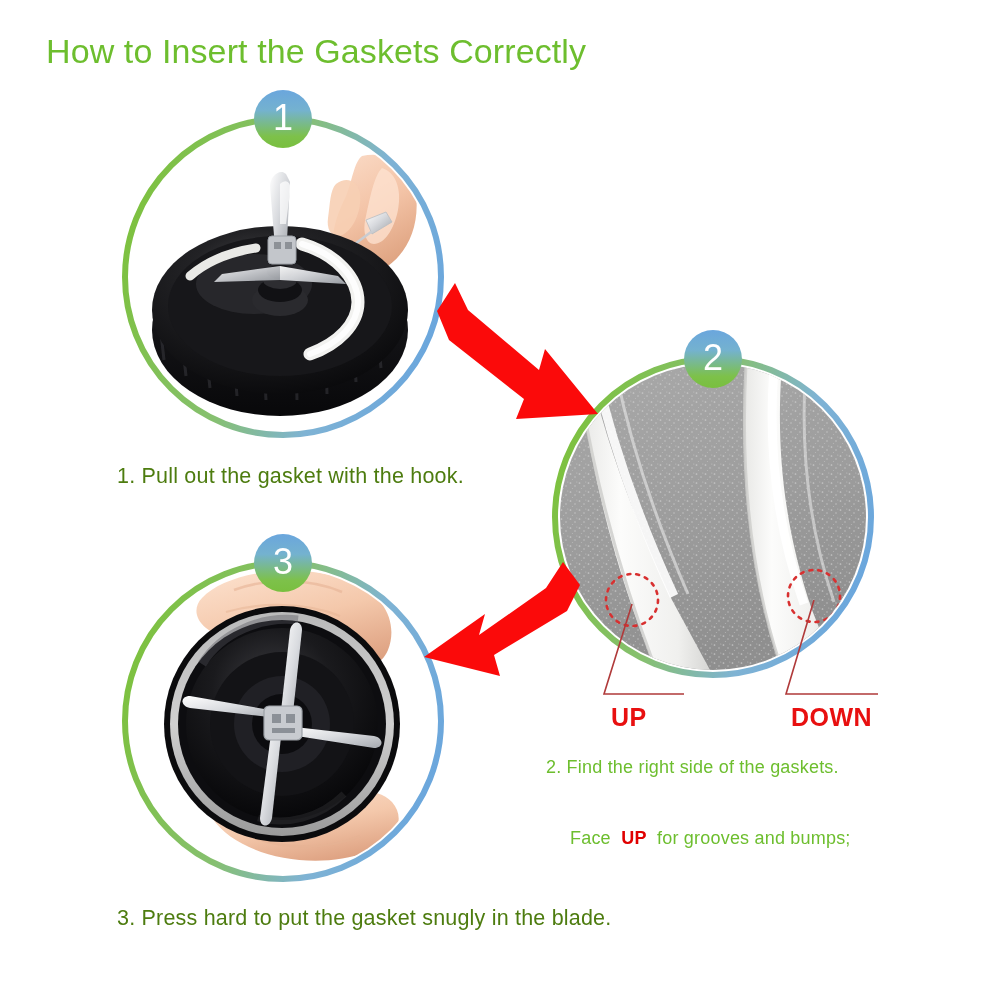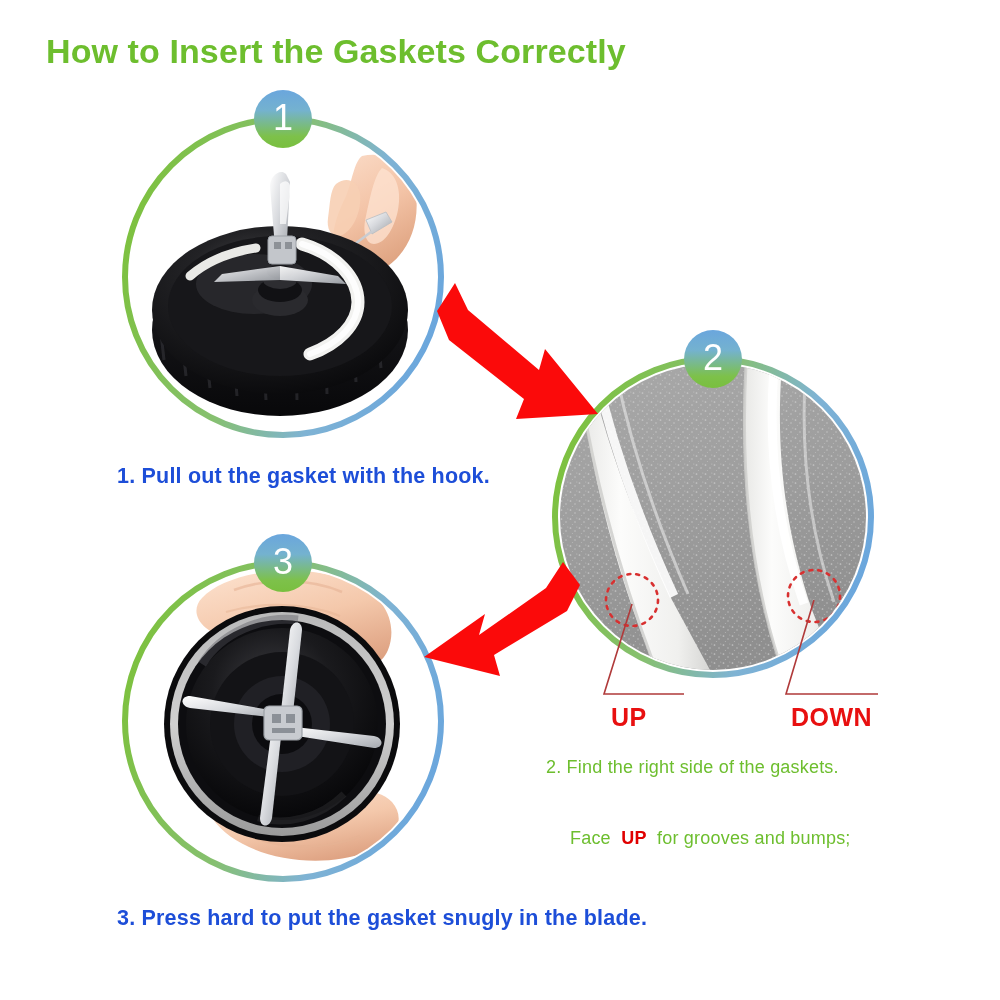--- a/index.html
+++ b/index.html
@@ -14,21 +14,21 @@
     overflow: hidden;
     font-family: "Liberation Sans", sans-serif;
   }
 
   
   .page-title {
     position: absolute;
     left: 46px;
     top: 32px;
     font-size: 34px;
-    font-weight: 700;
+    font-weight: 400;
     color: #6dbe2e;
     letter-spacing: 0.1px;
     white-space: nowrap;
   }
 
   
   .step {
     position: absolute;
   }
   .ring-svg {
@@ -61,23 +61,23 @@
     color: #ffffff;
     font-size: 36px;
     font-weight: 400;
     line-height: 1;
     margin-top: -2px;
   }
 
   
   .caption {
     position: absolute;
-    color: #1d4ed8;
+    color: #4d7c0f;
     font-size: 21.5px;
-    font-weight: 700;
+    font-weight: 400;
     white-space: nowrap;
     letter-spacing: 0.2px;
   }
   .caption-block {
     position: absolute;
     color: #6dbe2e;
     font-size: 18px;
     line-height: 31px;
     white-space: nowrap;
     letter-spacing: 0.2px;

